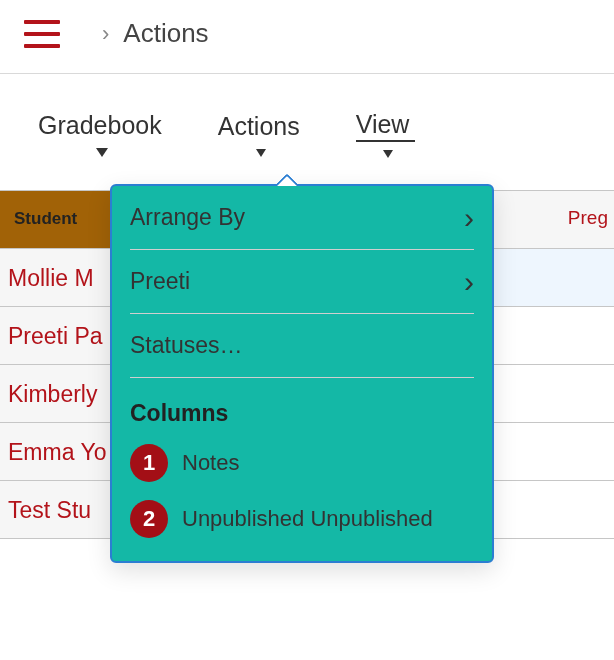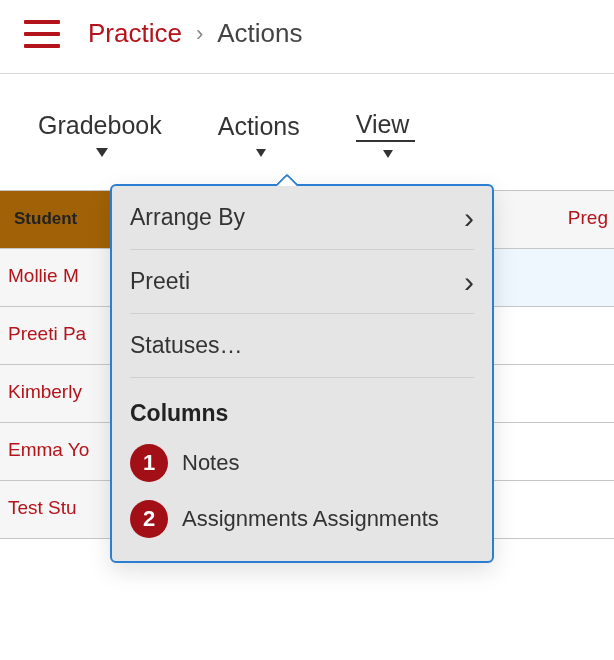--- a/index.html
+++ b/index.html
@@ -106,21 +106,21 @@
     color: #b3131a;
     font-size: 19px;
   }
   .grid-row {
     display: flex;
     height: 58px;
   }
   .cell-name {
     width: 120px;
     padding: 16px 8px 16px 8px;
-    font-size: 19px;
+    font-size: 23px;
     color: #b3131a;
     background: #f6f6f6;
     border-right: 1px solid #c6c6c6;
     border-bottom: 1px solid #c6c6c6;
     white-space: nowrap;
     overflow: hidden;
     cursor: pointer;
   }
   .cell-rest {
     flex: 1;
@@ -151,21 +151,21 @@
     width: 16px; height: 16px;
     background: #fff;
     border: 2px solid #2b7ed2;
     transform: rotate(45deg);
     border-bottom: none;
     border-right: none;
     border-radius: 3px 0 0 0;
   }
   .popover {
     width: 384px;
-    background: #e5e5e5;
+    background: #14b8a6;
     border: 2px solid #2b7ed2;
     border-radius: 6px;
     margin-top: 8px;
     padding: 0 18px;
     box-shadow: 0 8px 24px rgba(0,0,0,0.12);
   }
   .pop-item {
     display: flex; align-items: center; justify-content: space-between;
     height: 64px;
     font-size: 23px;
@@ -207,21 +207,20 @@
 </head>
 <body>
 
 <div class="topbar">
   <div class="hamburger">
     <span></span>
       <span></span>
       <span></span>
   </div>
   <div class="breadcrumb">
-    <span class="crumb-course">Practice</span>
     <span class="crumb-sep">›</span>
     <span class="crumb-page">Actions</span>
   </div>
 </div>
 
 <div class="hr"></div>
 
 <div class="toolbar">
   <div class="tb-btn">
     <span>Gradebook</span>
@@ -281,18 +280,18 @@
       <div class="pop-item">
         <span>Statuses…</span>
       </div>
       <div class="pop-heading">Columns</div>
       <div class="pop-sub noborder">
         <div class="numcircle">1</div>
         <span>Notes</span>
       </div>
       <div class="pop-sub noborder">
         <div class="numcircle">2</div>
-        <span>Assignments Assignments</span>
+        <span>Unpublished Unpublished</span>
       </div>
       <div class="pop-bottom-space"></div>
     </div>
   </div>
 </div>
 
 </body></html>

